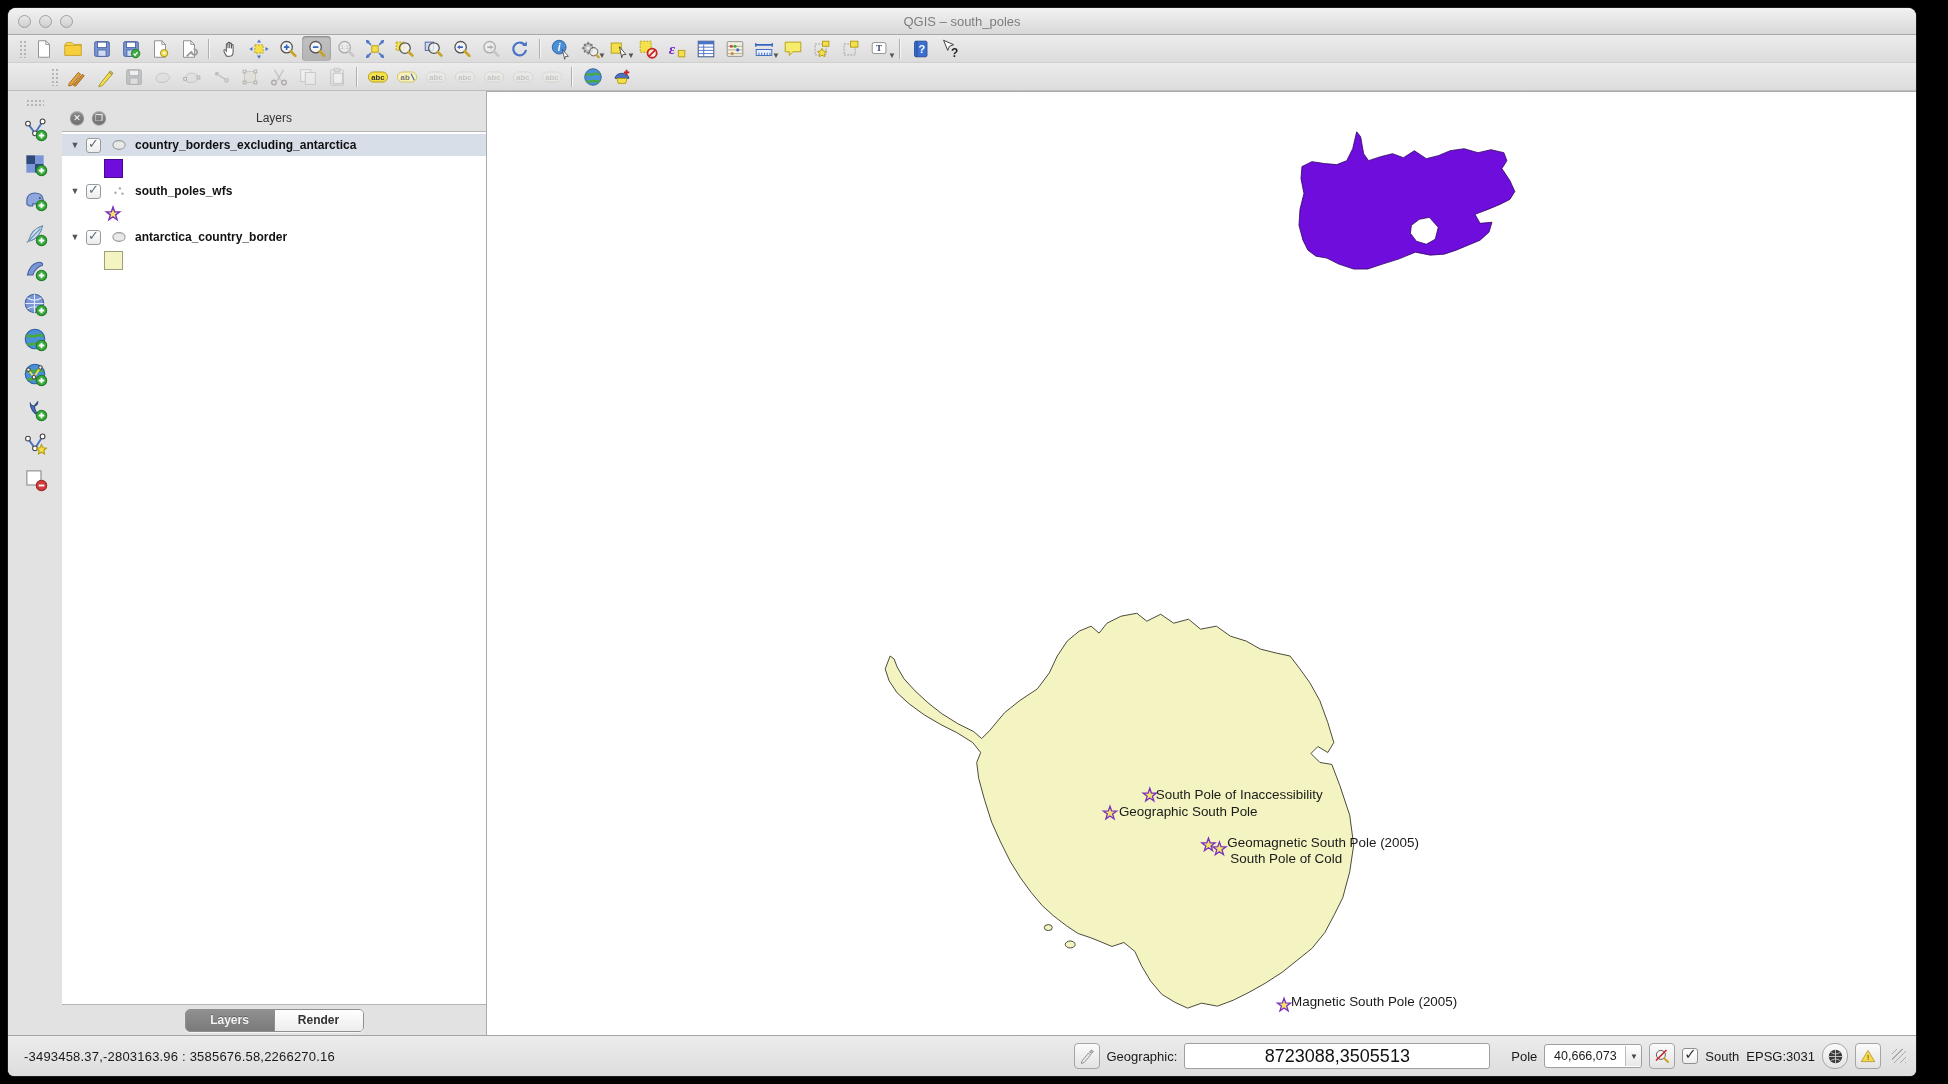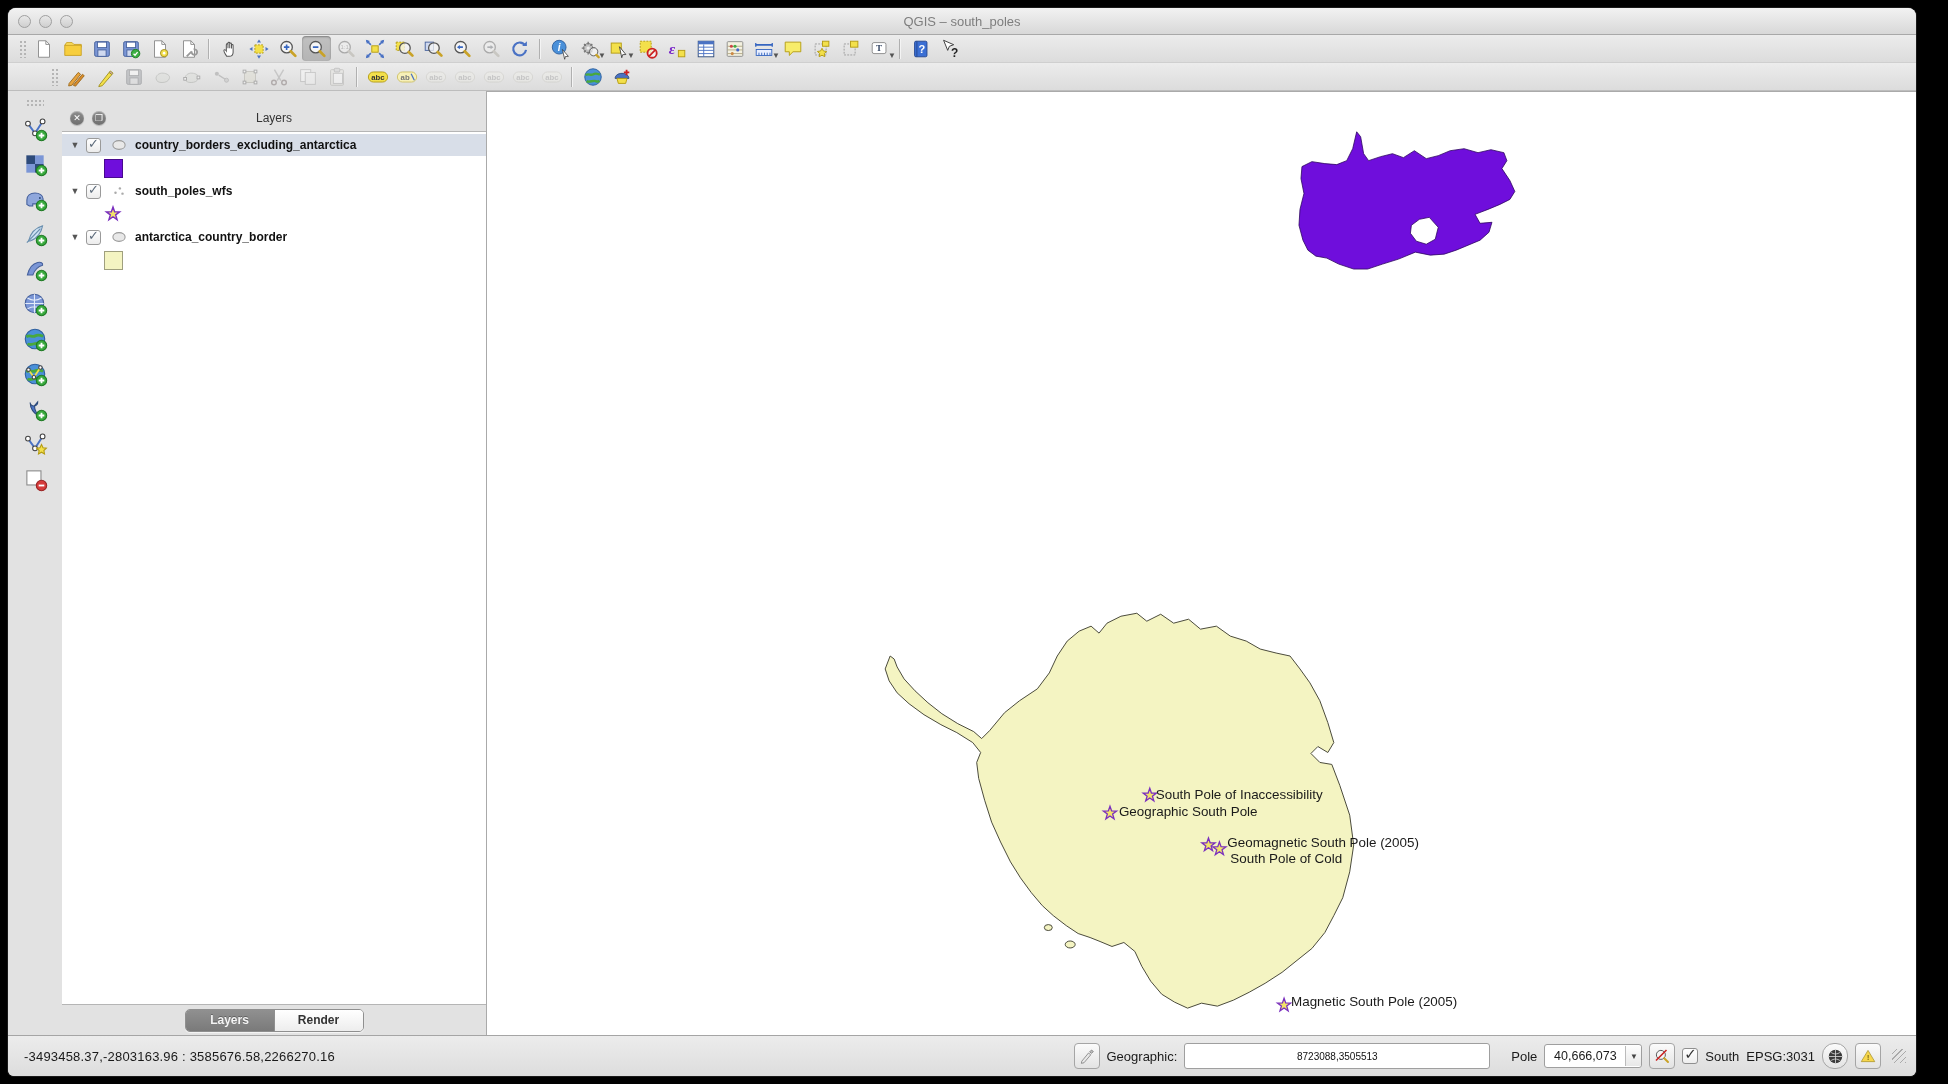--- a/index.html
+++ b/index.html
@@ -64,21 +64,21 @@
   .canvas{position:absolute;left:478px;top:0;right:0;bottom:0;background:#fff;border-left:1px solid #aaa;border-top:1px solid #aaa;}
   .canvas svg{display:block;width:100%;height:100%;}
   
   .statusbar{position:absolute;left:0;bottom:0;right:0;height:41px;background:linear-gradient(#ececec,#dddddd);
     border-top:1px solid #a5a5a5;display:flex;align-items:center;font-size:13px;color:#1a1a1a;padding:0 10px;box-sizing:border-box;}
   .extents{margin-left:6px;letter-spacing:.2px;}
   .sb-right{margin-left:auto;display:flex;align-items:center;gap:7px;}
   .sb-btn{width:24px;height:24px;border:1px solid #a5a5a5;border-radius:4px;background:linear-gradient(#fbfbfb,#e3e3e3);
     display:flex;align-items:center;justify-content:center;}
   .sb-input{width:300px;height:22px;border:1px solid #9f9f9f;border-radius:3px;background:#fff;
-    font-size:10px;text-align:center;font-family:"Liberation Sans",sans-serif;color:#111;}
+    font-size:18px;text-align:center;font-family:"Liberation Sans",sans-serif;color:#111;}
   .sb-combo{width:96px;height:22px;border:1px solid #9f9f9f;border-radius:3px;background:#fff;
     display:flex;align-items:center;position:relative;}
   .sb-combo .val{flex:1;text-align:center;font-size:12.5px;}
   .sb-combo .arrow{width:15px;height:20px;border-left:1px solid #bbb;background:linear-gradient(#fdfdfd,#e8e8e8);
     font-size:8px;display:flex;align-items:center;justify-content:center;color:#444;}
   .sb-check{width:14px;height:14px;border:1px solid #8f8f8f;border-radius:3px;background:linear-gradient(#fff,#eee);
     position:relative;}
   .sb-check.checked::after{content:"✓";position:absolute;left:1px;top:-4px;font-size:15px;color:#333;font-weight:bold;}
   .gripcorner{width:14px;height:14px;margin-left:4px;
     background:repeating-linear-gradient(135deg,transparent,transparent 3px,#aaa 3px,#aaa 4px);}

